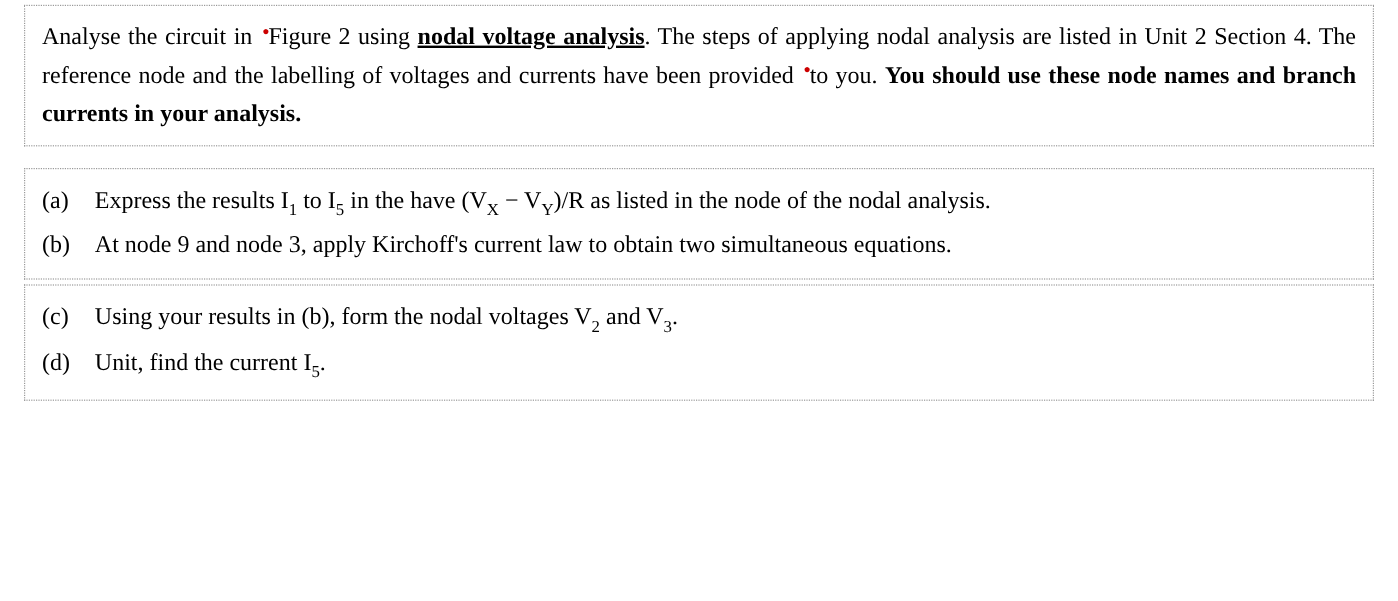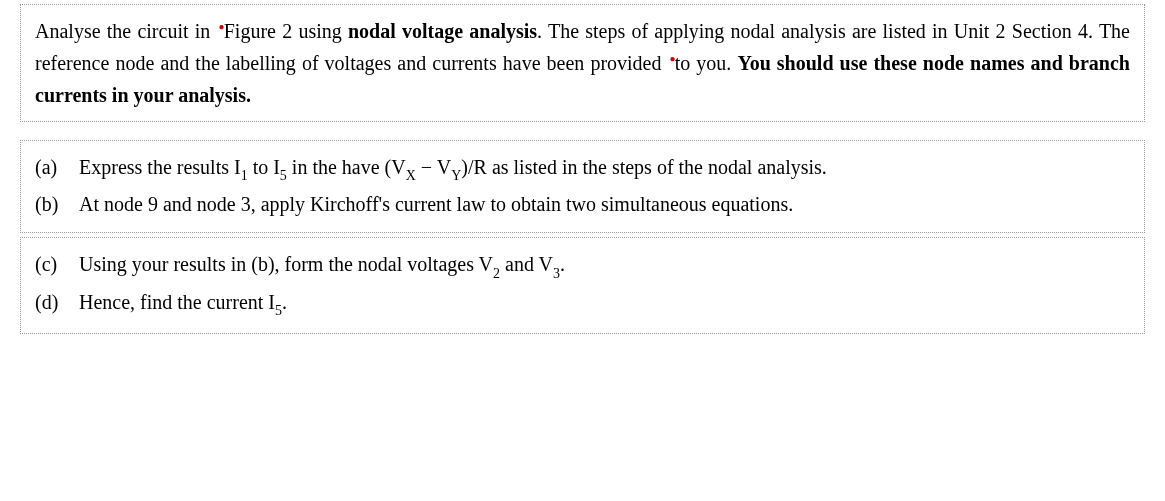--- a/index.html
+++ b/index.html
@@ -16,20 +16,21 @@
       border: 1px dotted #999;
       padding: 10px 14px;
       margin: 4px 20px;
     }
     .intro {
       text-align: justify;
       margin-bottom: 18px;
     }
     .underline-bold {
       font-weight: bold;
+      text-decoration: underline;
     }
     .bold {
       font-weight: bold;
     }
     .sub {
       font-size: 0.7em;
       vertical-align: sub;
       position: relative;
       top: 0.1em;
     }
@@ -57,35 +58,35 @@
 <body>
 
 <div class="box intro">
   <span>Analyse the circuit in </span><span class="red-dot">●</span><span>Figure 2</span><span> using </span><span class="underline-bold">nodal voltage analysis</span><span>. The steps of applying nodal analysis are listed in Unit 2 Section 4. The reference node and the labelling of voltages and currents have been provided </span><span class="red-dot">●</span><span>to</span><span> you. </span><span class="bold">You should use these node names and branch currents in your analysis.</span>
 </div>
 
 <div class="box">
   <div class="item">
     <div class="item-label">(a)</div>
     <div class="item-text">
-      <span>Express the results I</span><span class="sub">1</span><span> to I</span><span class="sub">5</span><span> in the have (V</span><span class="sub">X</span><span> − V</span><span class="sub">Y</span><span>)/R as listed in the steps of the nodal analysis.</span>
+      <span>Express the results I</span><span class="sub">1</span><span> to I</span><span class="sub">5</span><span> in the have (V</span><span class="sub">X</span><span> − V</span><span class="sub">Y</span><span>)/R as listed in the node of the nodal analysis.</span>
     </div>
   </div>
   <div class="item">
     <div class="item-label">(b)</div>
     <div class="item-text">At node 9 and node 3, apply Kirchoff's current law to obtain two simultaneous equations.</div>
   </div>
 </div>
 
 <div class="box">
   <div class="item">
     <div class="item-label">(c)</div>
     <div class="item-text">
       <span>Using your results in (b), form the nodal voltages V</span><span class="sub">2</span><span> and V</span><span class="sub">3</span><span>.</span>
     </div>
   </div>
   <div class="item">
     <div class="item-label">(d)</div>
     <div class="item-text">
-      <span>Hence, find the current I</span><span class="sub">5</span><span>.</span>
+      <span>Unit, find the current I</span><span class="sub">5</span><span>.</span>
     </div>
   </div>
 </div>
 
 </body></html>

